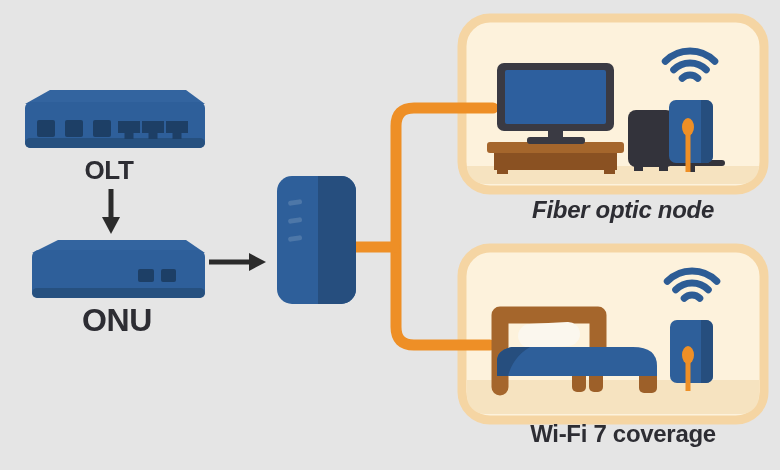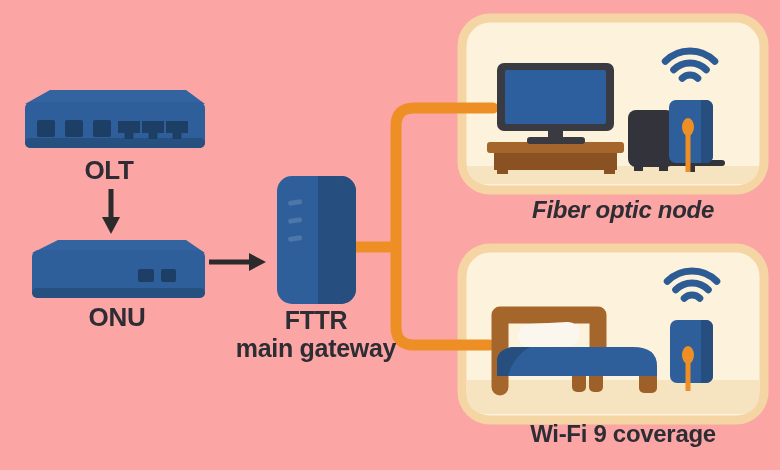--- a/index.html
+++ b/index.html
@@ -13,29 +13,29 @@
   .canvas svg{position:absolute;left:0;top:0;}
   .lbl{
     position:absolute;
     text-align:center;
     font-weight:700;
     color:#2d2d33;
     letter-spacing:-0.3px;
     line-height:1.1;
   }
   .lbl-olt{left:39px;top:156px;width:140px;font-size:26px;}
-  .lbl-onu{left:47px;top:303px;width:140px;font-size:26px;}
+  .lbl-onu{left:47px;top:303px;width:140px;font-size:32px;}
   .lbl-gw{left:226px;top:306px;width:180px;font-size:25px;line-height:28px;}
   .lbl-room-top{left:468px;top:197px;width:310px;font-size:24px;font-style:italic;}
   .lbl-room-bottom{left:468px;top:421px;width:310px;font-size:24px;}
 </style>
 </head>
 <body>
 
-<div class="canvas" style="background-color: #fca5a5;">
+<div class="canvas" style="background-color: #e5e5e5;">
 
   <svg width="780" height="470" viewBox="0 0 780 470">
 
     <g>
       <rect x="462" y="18" width="302" height="172" rx="28" fill="#fdf2dc" stroke="#f5d5a3" stroke-width="9"></rect>
       <path d="M467,166 H759 A18,18 0 0 1 741,184 H485 A18,18 0 0 1 467,166 Z" fill="#f6e3c0"></path>
     </g>
     <g>
       <rect x="462" y="248" width="302" height="172" rx="28" fill="#fdf2dc" stroke="#f5d5a3" stroke-width="9"></rect>
       <path d="M467,380 H759 V396 A18,18 0 0 1 741,414 H485 A18,18 0 0 1 467,396 Z" fill="#f6e3c0"></path>
@@ -136,20 +136,16 @@
     </g>
     <g fill="none" stroke="#2d5c95" stroke-width="7" stroke-linecap="round">
       <path d="M667.3,281.3 A35,35 0 0 1 716.8,281.3" stroke="#2d5c95"></path>
       <path d="M675.7,289.7 A23,23 0 0 1 708.3,289.7" stroke="#2d5c95"></path>
       <path d="M684.2,298.2 A11,11 0 0 1 699.8,298.2" stroke="#2d5c95"></path>
     </g>
   </svg>
 
   <div class="lbl lbl-olt">OLT</div>
   <div class="lbl lbl-onu">ONU</div>
-  <div class="lbl lbl-gw">
-    <div>FTTR</div>
-    <div>main gateway</div>
-  </div>
   <div class="lbl lbl-room-top">Fiber optic node</div>
-  <div class="lbl lbl-room-bottom">Wi-Fi 9 coverage</div>
+  <div class="lbl lbl-room-bottom">Wi-Fi 7 coverage</div>
 
 </div>
 
 </body></html>

